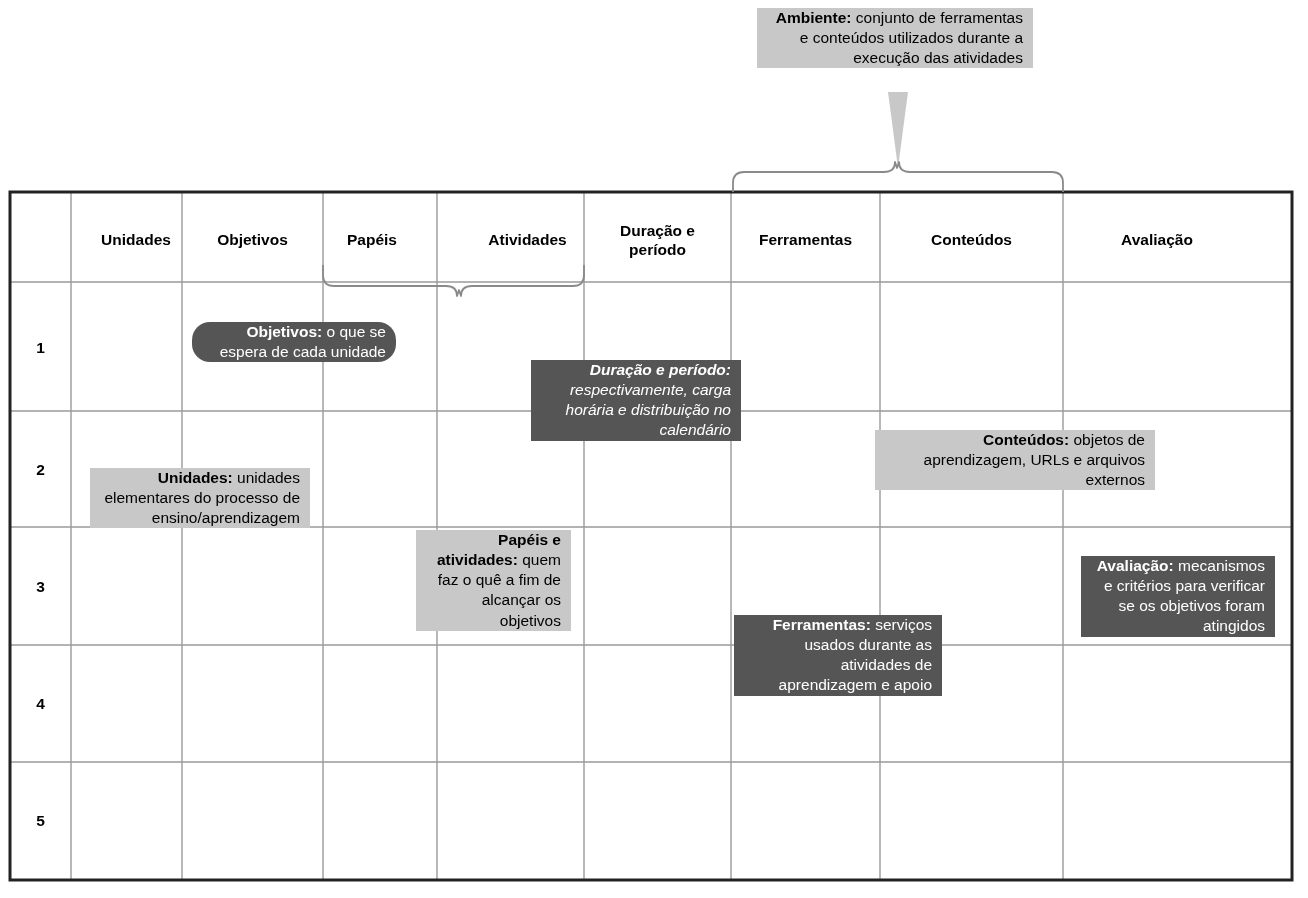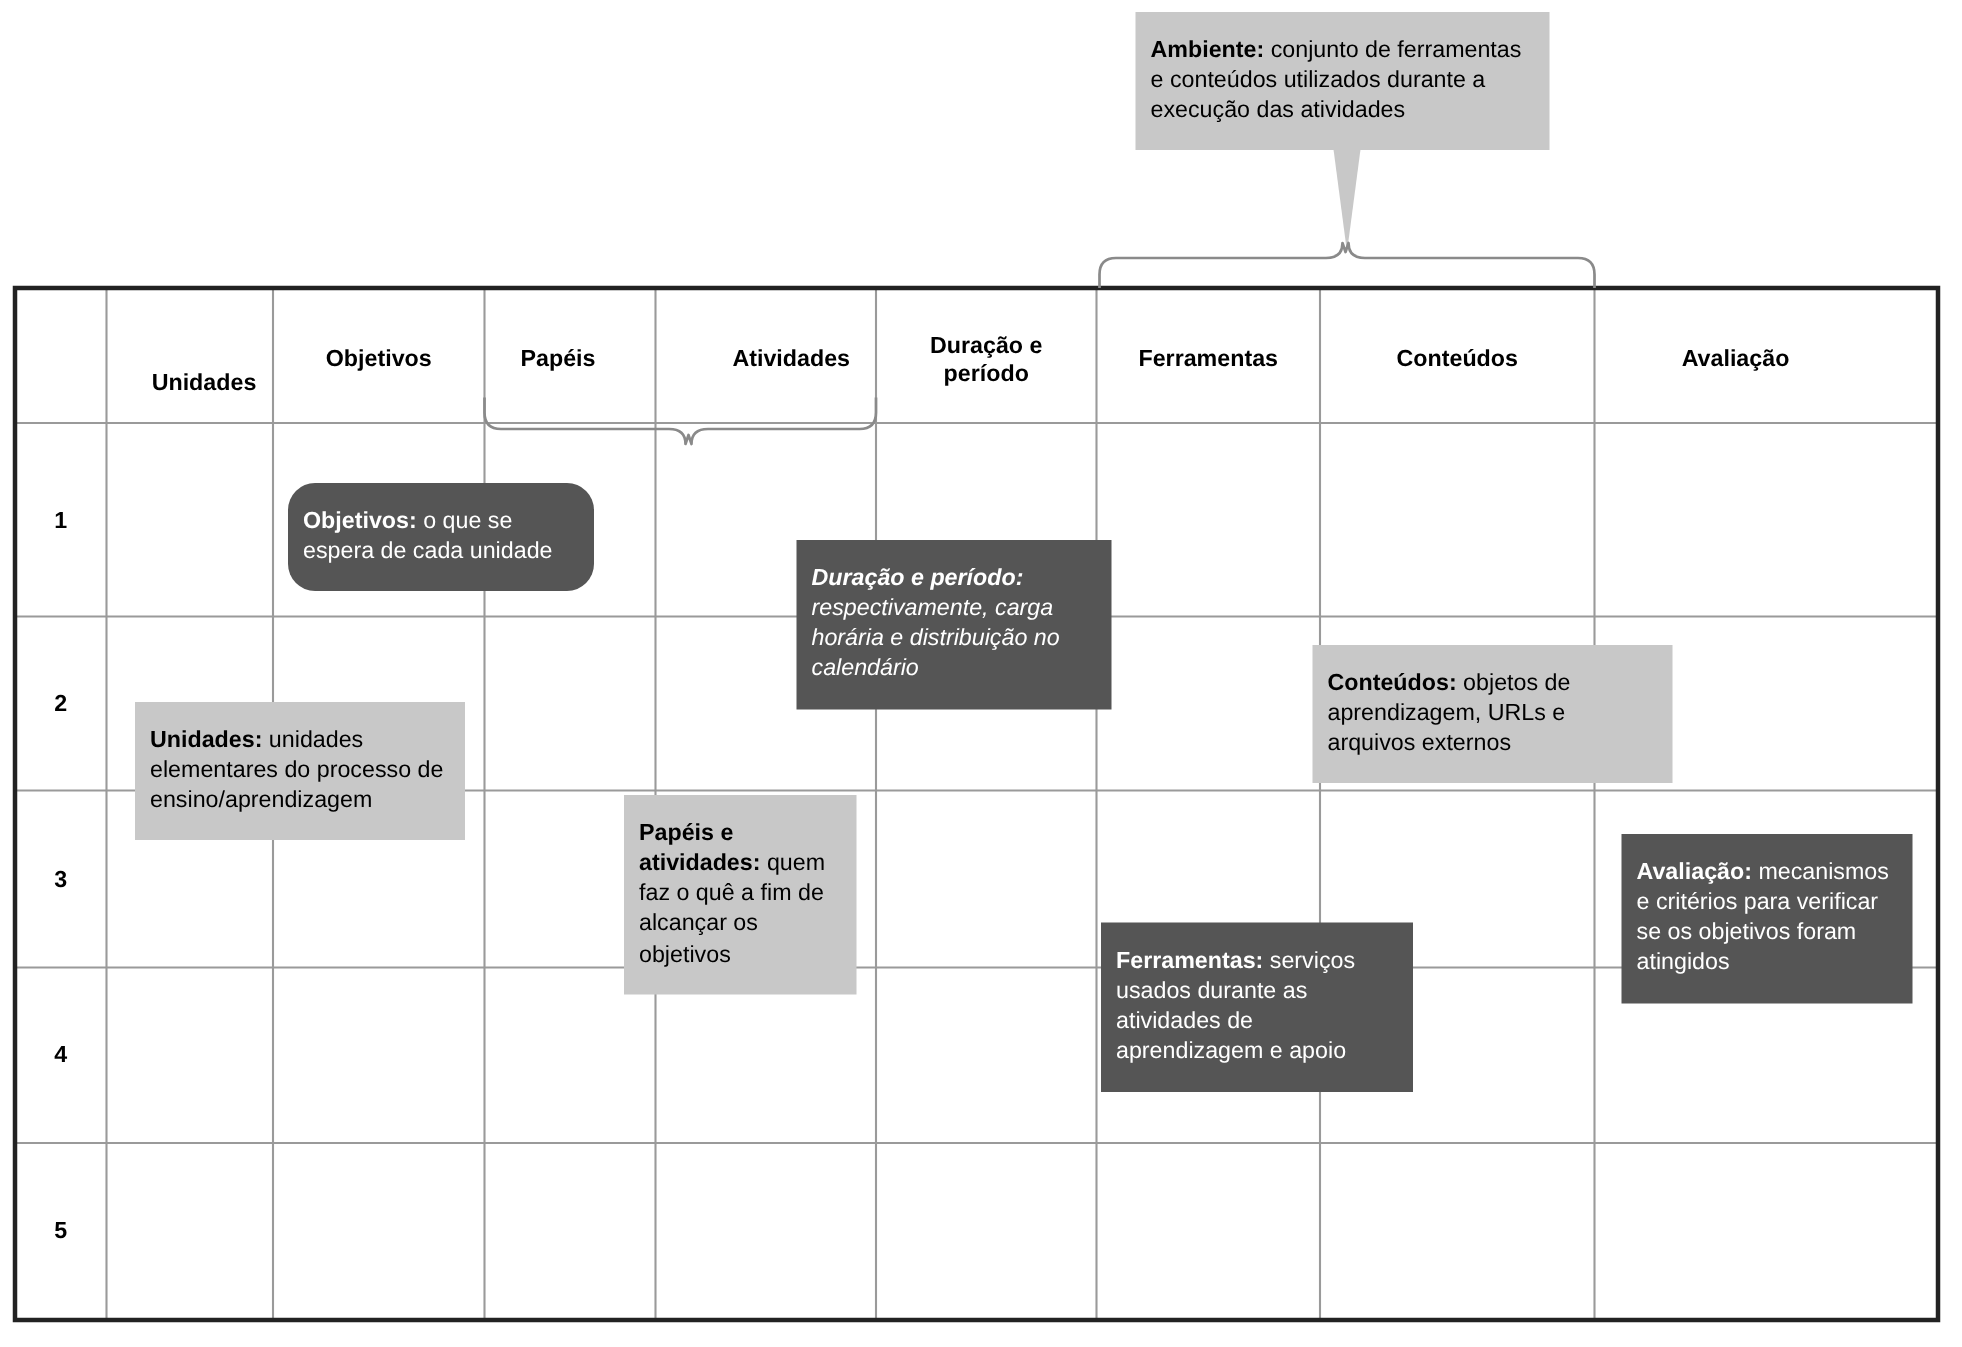--- a/index.html
+++ b/index.html
@@ -24,24 +24,24 @@
     left: 0;
     top: 0;
     width: 1308px;
     height: 898px;
   }
 
   
   .callout {
     position: absolute;
     box-sizing: border-box;
-    text-align: left;
+    text-align: right;
     line-height: 1.30;
     font-size: 15.5px;
-    padding: 16px 10px;
+    padding: 0 10px;
     z-index: 5;
   }
   .callout.dark {
     background: #555555;
     color: #ffffff;
   }
   .callout.light {
     background: #c8c8c8;
     color: #000000;
   }
@@ -143,21 +143,21 @@
              Q 461,286 472,286
              L 573,286
              Q 584,286 584,275
              L 584,265" fill="none" stroke="#8a8a8a" stroke-width="1.8" stroke-linejoin="round"></path>
   </svg>
 
   <div class="callout light" style="left:757px; top:8px; width:276px;">
     <b>Ambiente:</b><span> conjunto de ferramentas e conteúdos utilizados durante a execução das atividades</span>
   </div>
 
-  <div class="colhead" style="left:71px; top:230px; width:130px;margin-top:16px;">
+  <div class="colhead" style="left:71px; top:230px; width:130px;">
     <span>Unidades</span>
   </div>
   <div class="colhead" style="left:182px; top:230px; width:141px;">
     <span>Objetivos</span>
   </div>
   <div class="colhead" style="left:323px; top:230px; width:98px;">
     <span>Papéis</span>
   </div>
   <div class="colhead" style="left:437px; top:230px; width:147px;padding-left:17px;">
     <span>Atividades</span>
@@ -192,21 +192,21 @@
   </div>
 
   <div class="callout dark" style="left:192px; top:322px; width:204px;border-radius:18px;">
     <b>Objetivos:</b><span> o que se espera de cada unidade</span>
   </div>
 
   <div class="callout dark" style="left:531px; top:360px; width:210px;font-style:italic;">
     <b>Duração e período:</b><span> respectivamente, carga horária e distribuição no calendário</span>
   </div>
 
-  <div class="callout light" style="left:875px; top:430px; width:240px;">
+  <div class="callout light" style="left:875px; top:430px; width:280px;">
     <b>Conteúdos:</b><span> objetos de aprendizagem, URLs e arquivos externos</span>
   </div>
 
   <div class="callout light" style="left:90px; top:468px; width:220px;">
     <b>Unidades:</b><span> unidades elementares do processo de ensino/aprendizagem</span>
   </div>
 
   <div class="callout light" style="left:416px; top:530px; width:155px;">
     <b>Papéis e atividades:</b><span> quem faz o quê a fim de alcançar os objetivos</span>
   </div>

